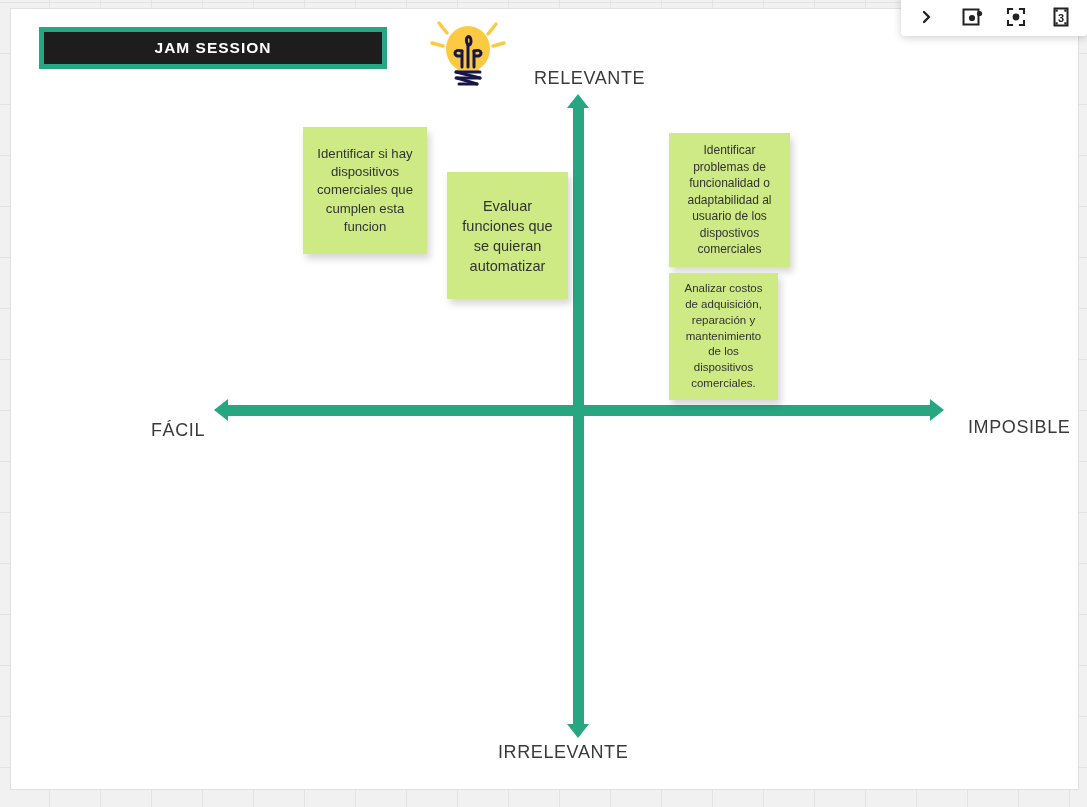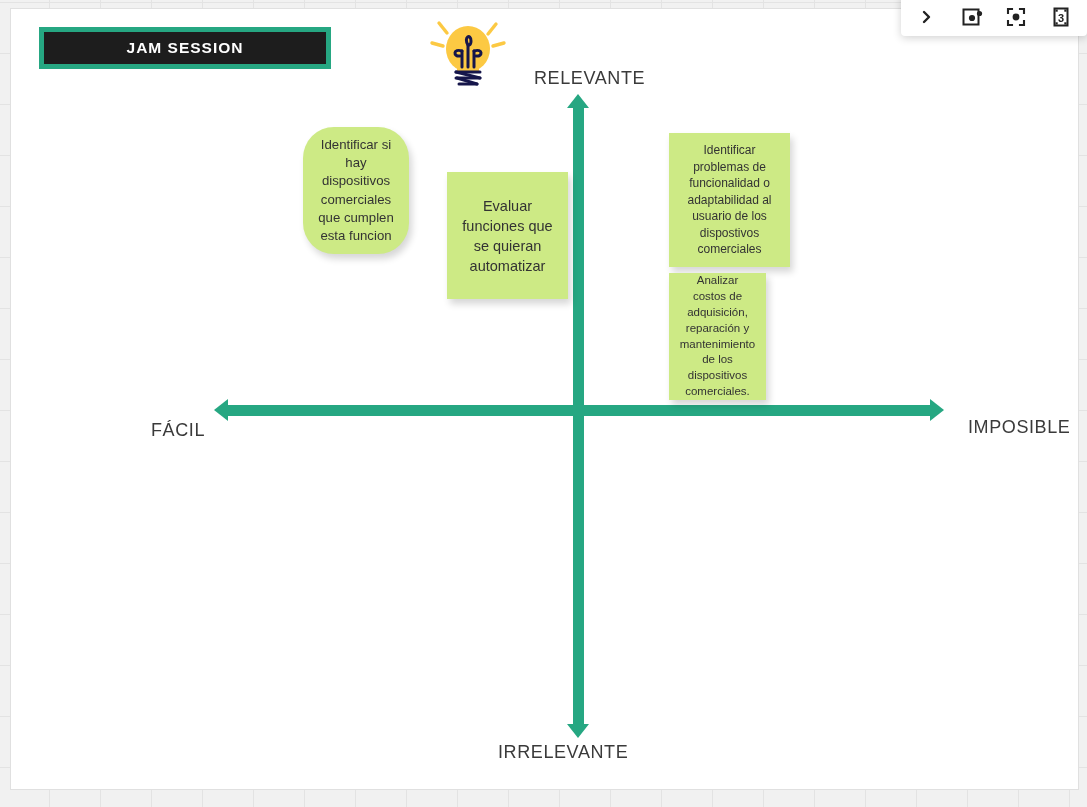--- a/index.html
+++ b/index.html
@@ -34,21 +34,21 @@
     background: #ffffff;
     border: 1px solid #e0e0e0;
     overflow: hidden;
   }
 
   
   #title-block {
     position: absolute;
     left: 28px;
     top: 18px;
-    width: 292px;
+    width: 348px;
     height: 42px;
     background: #1d1d1d;
     border: 5px solid #26a782;
     display: flex;
     align-items: center;
     justify-content: center;
   }
   #title-text {
     color: #ffffff;
     font-size: 15.5px;
@@ -134,24 +134,24 @@
     display: flex;
     align-items: center;
     justify-content: center;
     text-align: center;
     padding: 8px 10px;
     line-height: 1.38;
     box-shadow: 3px 5px 7px rgba(0,0,0,0.16);
     font-family: "Liberation Sans", sans-serif;
     overflow: hidden;
   }
-  #sticky-1 { left: 292px; top: 118px; width: 106px; height: 127px; font-size: 13.2px; border-radius: 31px; }
+  #sticky-1 { left: 292px; top: 118px; width: 124px; height: 127px; font-size: 13.2px; }
   #sticky-2 { left: 436px; top: 118px; width: 121px; height: 127px; font-size: 14.5px; margin-top: 45px; }
   #sticky-3 { left: 658px; top: 124px; width: 121px; height: 134px; font-size: 12px;  }
-  #sticky-4 { left: 658px; top: 264px; width: 97px; height: 127px; font-size: 11.5px; }
+  #sticky-4 { left: 658px; top: 264px; width: 109px; height: 127px; font-size: 11.5px; }
 
   
   #toolbar {
     position: absolute;
     left: 901px;
     top: -6px;
     width: 186px;
     height: 42px;
     background: #ffffff;
     border-radius: 4px;

